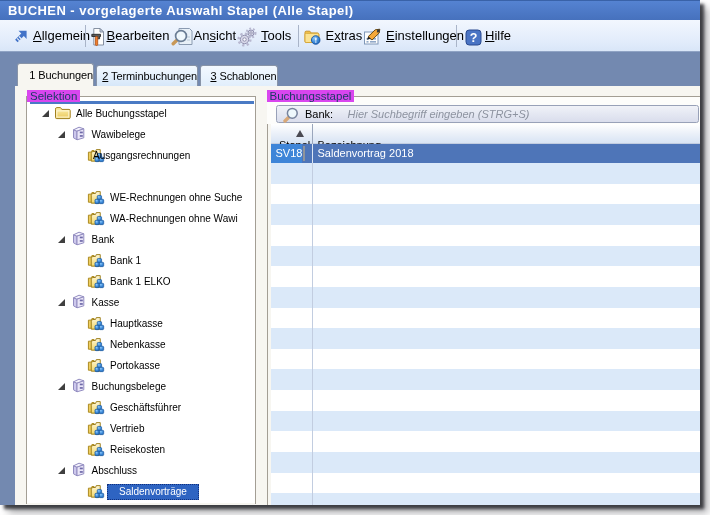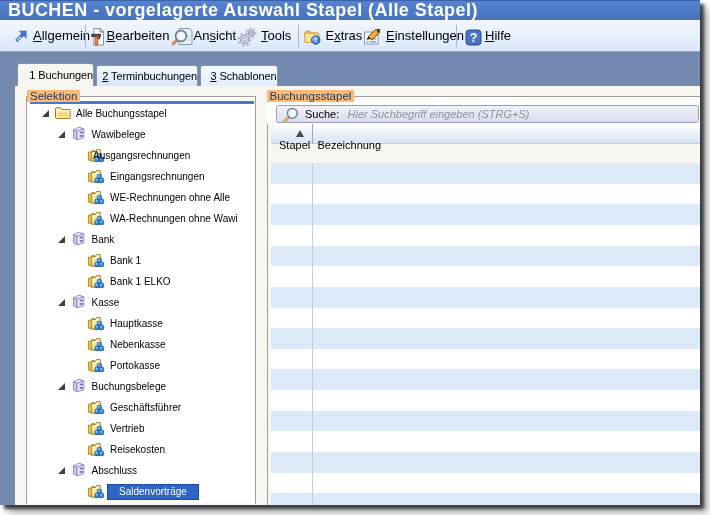--- a/index.html
+++ b/index.html
@@ -1,36 +1,36 @@
 <!DOCTYPE html>
 <html><head><meta charset="utf-8"><title>BUCHEN</title>
 <style>
 *{margin:0;padding:0;box-sizing:border-box}
 html,body{width:710px;height:515px;background:#fff;overflow:hidden;
  font-family:"Liberation Sans",sans-serif;}
 #win{position:absolute;left:0;top:0;width:700px;height:505px;background:#7389b0;
  box-shadow:4px 4px 3px rgba(35,37,42,.82), 8px 8px 8px rgba(100,100,105,.5);}
 #title{position:absolute;left:0;top:0;width:700px;height:20px;
  background:linear-gradient(#5583d2,#4671bd);border-top:1px solid #3962a8;
- color:#fff;font-weight:bold;font-size:18px;letter-spacing:0.45px;line-height:19px;padding-left:8px;}
+ color:#fff;font-weight:bold;font-size:13px;letter-spacing:0.45px;line-height:19px;padding-left:8px;}
 #tbar{position:absolute;left:0;top:20px;width:700px;height:32px;
  background:linear-gradient(#f2f7fe,#e2ecfb 70%,#d9e6f8);border-bottom:1px solid #8fa3c4;}
 .tl{position:absolute;top:20px;height:16px;line-height:32px;font-size:13px;color:#000;white-space:nowrap}
 .tsep{position:absolute;top:25px;height:22px;width:1px;background:#a9b4c8}
 .ticon{position:absolute}
 #panel{position:absolute;left:15px;top:86px;width:685px;height:419px;background:#f7f6f1}
 .tab{position:absolute;font-size:11px;letter-spacing:-0.1px;text-align:right;border:1px solid #8894a8;
  border-bottom:none;border-radius:3px 3px 0 0;color:#000;white-space:nowrap}
 #tab1{left:17px;top:63px;width:77px;height:23px;line-height:23px;background:#f7f6f1;z-index:5}
 #tab2{left:96px;top:65px;width:102px;height:21px;line-height:20px;background:linear-gradient(#f3f9ff,#d6e7f9)}
 #tab3{left:199.5px;top:65px;width:78px;height:34px;line-height:20px;background:linear-gradient(#f3f9ff,#d6e7f9)}
 .grp{position:absolute;border:1px solid #a39e94}
 #grp1{left:26px;top:96px;width:230px;height:408px;border-bottom:none}
 #grp2{left:266.5px;top:96px;width:433.5px;height:409px;border-right:none;border-bottom:none}
-.glab{position:absolute;top:90px;font-size:11.5px;color:#1c3a66;background:#fdba74;height:12px;line-height:12px;padding:0 3px;z-index:3}
+.glab{position:absolute;top:90px;font-size:11.5px;color:#1c3a66;background:#d946ef;height:12px;line-height:12px;padding:0 3px;z-index:3}
 #tree{position:absolute;left:27px;top:97px;width:228px;height:406px;background:#fff;overflow:hidden}
 #bluebar{position:absolute;left:30px;top:101px;width:224px;height:3px;background:#4a7ac4}
 .tr{position:absolute;left:0;width:228px;height:21px}
 .tr .t{position:absolute;top:0;height:21px;line-height:21px;font-size:10px;color:#000;white-space:nowrap}
 .selt{background:#2e64c2;color:#fff !important;padding:0 12px;outline:1px dotted #10307e;outline-offset:-1px;height:16px !important;line-height:16px !important;top:2.5px !important}
 .x{position:absolute;top:7px;width:0;height:0;border-bottom:7.5px solid #3f3f3f;border-left:7.5px solid transparent}
 .ic{position:absolute;top:1px}
 #sbar{position:absolute;left:275.5px;top:105px;width:423.5px;height:18px;border:1px solid #98a1b8;border-radius:2.5px;background:linear-gradient(#f0f2f8,#d9ddec)}
 #sbar .lab{position:absolute;left:28.5px;top:0;height:16px;line-height:16px;font-size:11px;color:#000}
 #sbar .ph{position:absolute;left:71px;top:0;height:16px;line-height:16px;font-size:11px;font-style:italic;color:#8d93a0;white-space:nowrap}
@@ -174,31 +174,25 @@
           <use href="#cab"></use>
         </svg>
         <span class="t" style="left:64.5px">Wawibelege</span>
       </div>
 <div class="tr" style="top:47.9px">
         <svg class="ic" style="left:60px" width="18" height="18">
           <use href="#leaf"></use>
         </svg>
         <span class="t" style="left:66px">Ausgangsrechnungen</span>
       </div>
-<div class="tr" style="top:69.0px">
-        <svg class="ic" style="left:60px" width="18" height="18">
-          <use href="#leaf"></use>
-        </svg>
-        <span class="t" style="left:83px">Eingangsrechnungen</span>
-      </div>
 <div class="tr" style="top:90.0px">
         <svg class="ic" style="left:60px" width="18" height="18">
           <use href="#leaf"></use>
         </svg>
-        <span class="t" style="left:83px">WE-Rechnungen ohne Alle</span>
+        <span class="t" style="left:83px">WE-Rechnungen ohne Suche</span>
       </div>
 <div class="tr" style="top:111.0px">
         <svg class="ic" style="left:60px" width="18" height="18">
           <use href="#leaf"></use>
         </svg>
         <span class="t" style="left:83px">WA-Rechnungen ohne Wawi</span>
       </div>
 <div class="tr" style="top:132.0px">
         <i class="x" style="left:31px"></i>
         <svg class="ic" style="left:43px" width="18" height="18">
@@ -281,24 +275,31 @@
         </svg>
         <span class="t selt" style="left:80px">Saldenvorträge</span>
       </div>
  </div>
  <div id="bluebar"></div>
  <div id="sbar">
   <svg style="position:absolute;left:6px;top:0px" width="17" height="17" viewBox="0 0 17 17">
    <line x1="5.5" y1="11.5" x2="2" y2="15" stroke="#d8a878" stroke-width="3.4" stroke-linecap="round"></line>
    <circle cx="9.3" cy="7.3" r="4.9" fill="#eef8fc" stroke="#76839d" stroke-width="1.5"></circle>
   </svg>
-  <span class="lab">Suche:</span>
+  <span class="lab">Bank:</span>
   <span class="ph">Hier Suchbegriff eingeben (STRG+S)</span>
  </div>
  <div id="thead">
    <span style="left:8px">Stapel</span>
    <span style="left:46.5px">Bezeichnung</span>
    <div id="sort"></div>
  </div>
+ <div id="selrow">
+   <div class="ebox"></div>
+   <span style="left:4.5px">SV18</span>
+   <div id="caret"></div>
+   <div id="vsep"></div>
+   <span style="left:46.5px">Saldenvortrag 2018</span>
+ </div>
  <div id="stripes"></div>
  <div id="colsep1"></div>
  <div id="colsep2"></div>
 </div>
 
 </body></html>

